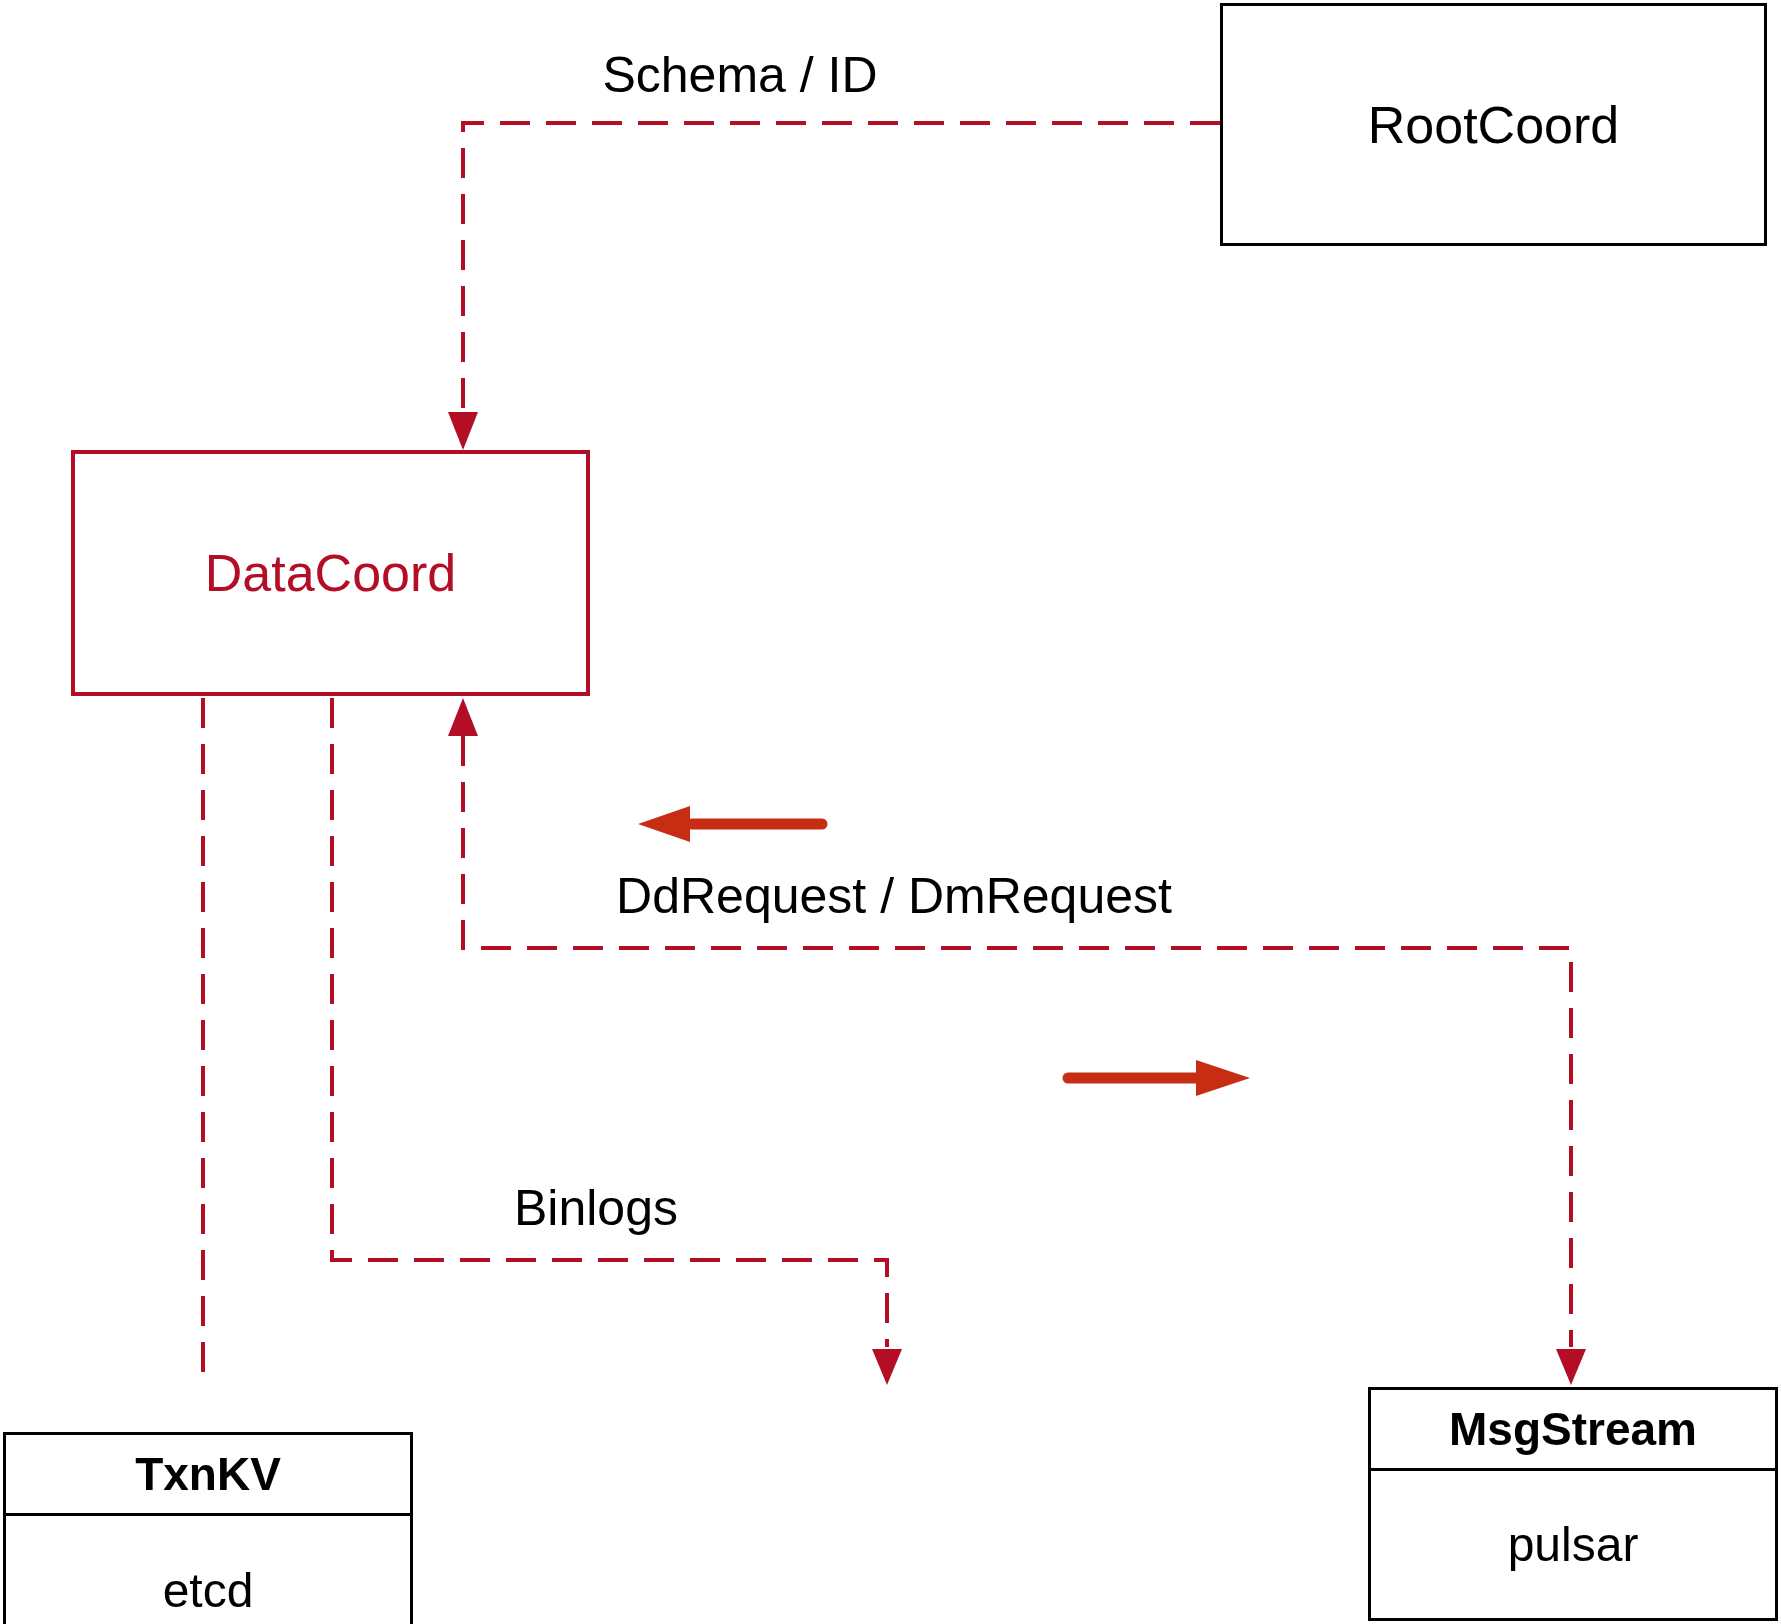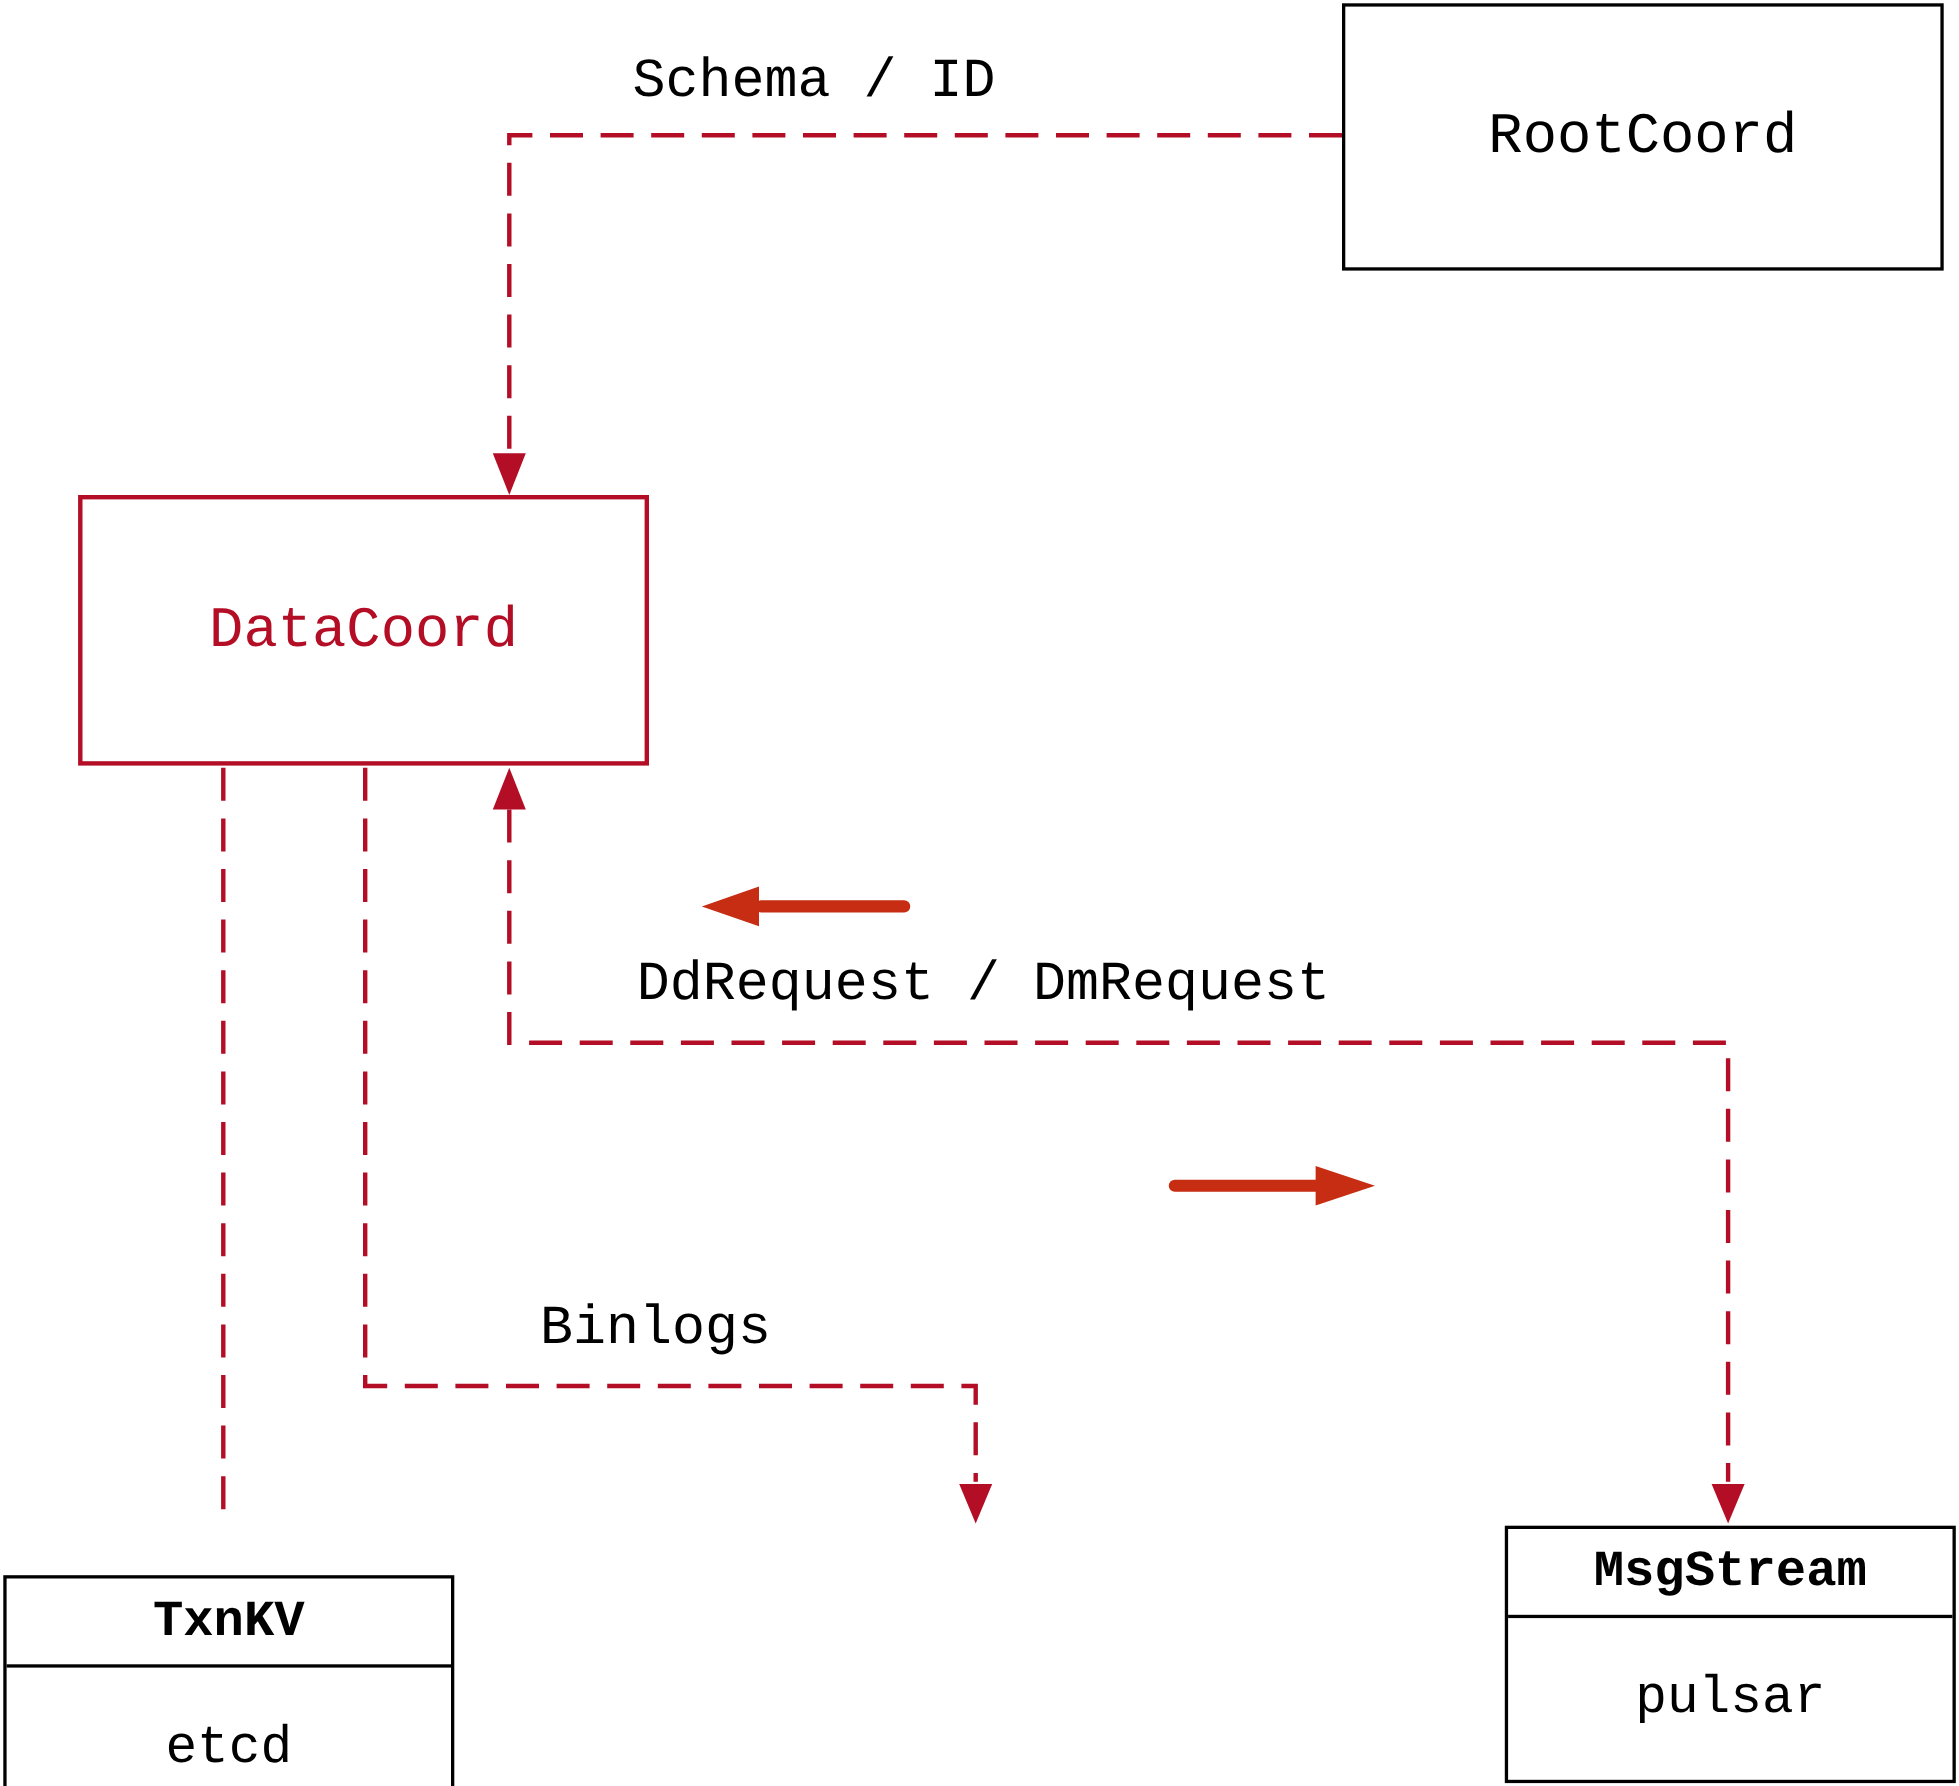--- a/index.html
+++ b/index.html
@@ -8,21 +8,21 @@
     --ink: #000000;
     --paper: #FFFFFF;
   }
   * { margin: 0; padding: 0; box-sizing: border-box; }
   html, body { background: var(--paper); }
   .canvas {
     position: relative;
     width: 1781px;
     height: 1624px;
     background: var(--paper);
-    font-family: Liberation Mono, monospace;
+    font-family: Liberation Sans, sans-serif;
     color: var(--ink);
     overflow: hidden;
   }
   .connector-layer {
     position: absolute;
     left: 0; top: 0;
     width: 1781px; height: 1624px;
   }
   .dash {
     stroke: var(--crimson);

